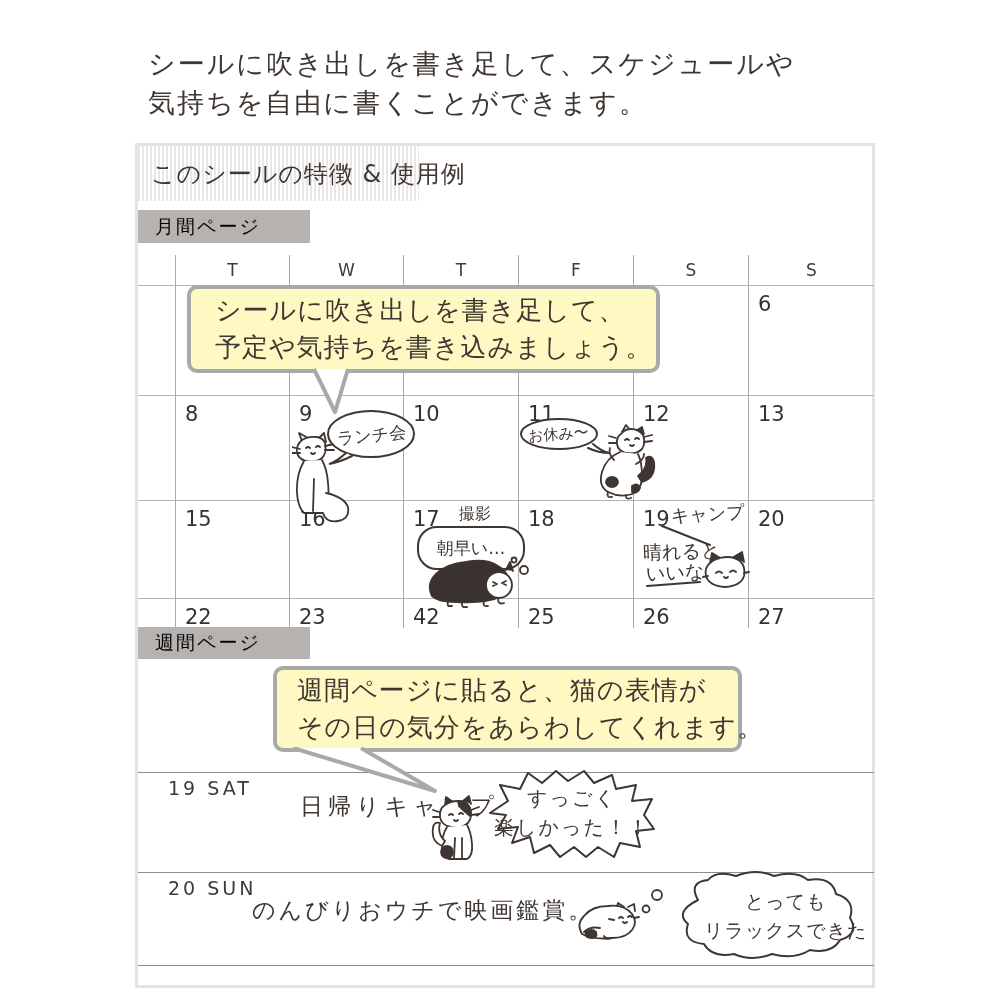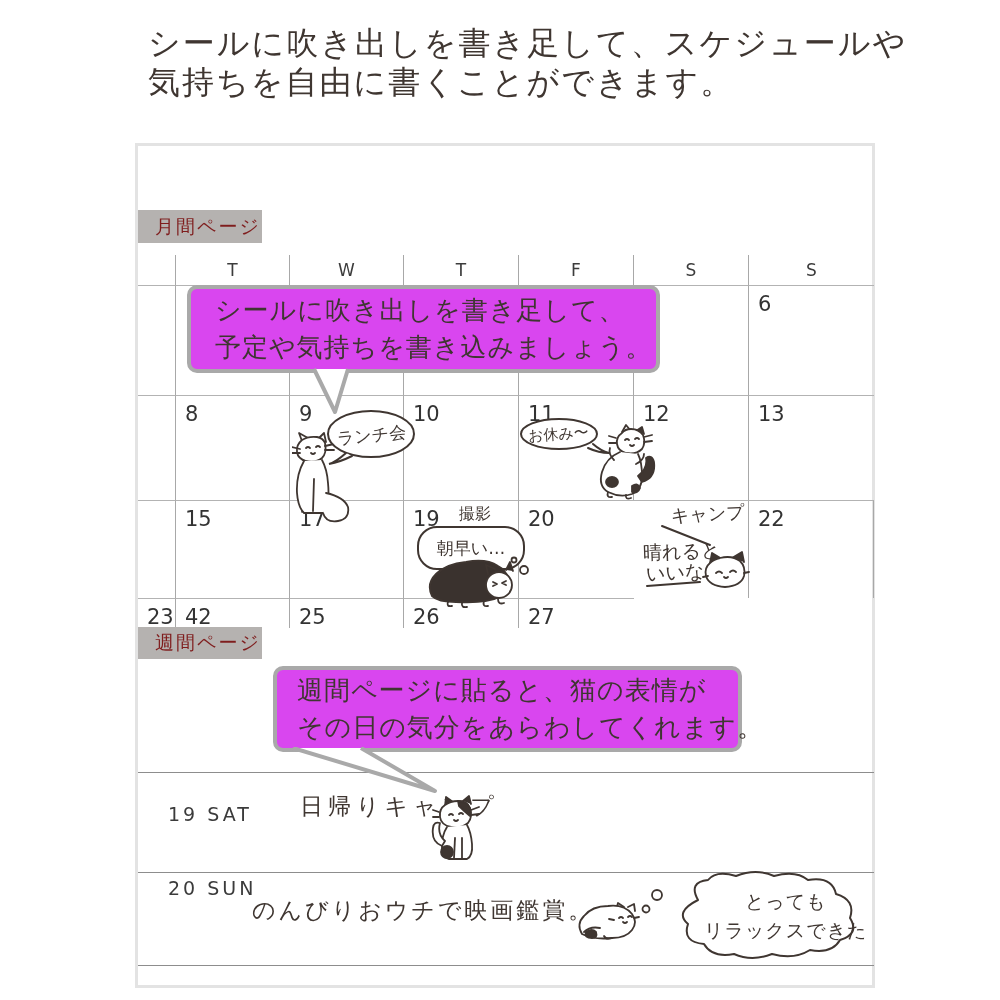--- a/index.html
+++ b/index.html
@@ -4,51 +4,51 @@
 <style>
   html,body { margin:0; padding:0; background:#ffffff; }
   .page {
     position:relative; width:1000px; height:1000px; background:#ffffff;
     font-family:"DejaVu Sans","Liberation Sans",sans-serif;
     color:#3f3631; overflow:hidden;
   }
   .abs { position:absolute; }
 
   
-  .intro { left:148px; top:24px; font-size:32px; line-height:39px; letter-spacing:2px; }
+  .intro { left:148px; top:44px; font-size:27px; line-height:39px; letter-spacing:2px; }
 
   
   .container { left:135px; top:143px; width:740px; height:845px;
     border:3px solid #e3e3e3; box-sizing:border-box; background:#fff; }
 
   
   .striped-title { left:138px; top:146px; width:281px; height:55px;
     background:repeating-linear-gradient(90deg,#e9e7e6 0 2px,#ffffff 2px 4px);
     display:flex; align-items:center; }
   .striped-title span { font-size:24px; letter-spacing:1px; padding-left:13px; white-space:nowrap; }
 
   
-  .sec-label { width:124px; height:33px; background:#b5b2b0; color:#7f1d1d;
+  .sec-label { width:172px; height:33px; background:#b5b2b0; color:#000000;
     font-size:19px; letter-spacing:2px; display:flex; align-items:center; padding-left:17px; box-sizing:border-box; }
   .lbl-monthly { left:138px; top:210px; }
   .lbl-weekly  { left:138px; top:627px; height:32px; }
 
   
   .calendar { left:138px; top:255px; width:736px; height:373px;
     display:grid; grid-template-columns:38px 114px 114px 115px 115px 115px 1fr;
     grid-template-rows:30px 110px 105px 98px 1fr; overflow:hidden; }
   .cal-cell { border-right:1px solid #a8a8a8; box-sizing:border-box; }
   .cal-cell.lastcol { border-right:none; }
   .cal-cell.rline { border-top:1px solid #b3b3b3; }
   .cal-hd { display:flex; align-items:center; justify-content:center;
     font-size:17px; color:#3c3c3c; border-top:none; }
   .cal-dc { padding:6px 0 0 9px; font-size:21px; color:#333333; }
 
   
-  .callout { background:#d946ef; border:4px solid #a9a9a9; border-radius:10px;
+  .callout { background:#fef9c3; border:4px solid #a9a9a9; border-radius:10px;
     box-sizing:border-box; z-index:5; display:flex; flex-direction:column; justify-content:center; }
   .callout div { font-size:26px; line-height:37px; letter-spacing:1px; white-space:nowrap; }
   .callout-monthly { left:187px; top:285px; width:473px; height:88px; padding-left:24px; }
   .callout-weekly  { left:273px; top:666px; width:469px; height:86px; padding-left:20px; }
   .callout-tail { z-index:6; }
 
   
   .hand { color:#3f3631; white-space:nowrap; }
 
   
@@ -63,20 +63,23 @@
 
 <div class="page">
 
   <div class="abs intro">
     <div>シールに吹き出しを書き足して、スケジュールや</div>
     <div>気持ちを自由に書くことができます。</div>
   </div>
 
   <div class="abs container"></div>
 
+  <div class="abs striped-title">
+    <span>このシールの特徴 &amp; 使用例</span>
+  </div>
 
   <div class="abs sec-label lbl-monthly">
     <span>月間ページ</span>
   </div>
 
   <div class="abs calendar">
     <div class="cal-cell cal-hd"></div>
     <div class="cal-cell cal-hd">T</div>
     <div class="cal-cell cal-hd">W</div>
     <div class="cal-cell cal-hd">T</div>
@@ -95,21 +98,23 @@
     <div class="cal-cell cal-dc rline"></div>
     <div class="cal-cell cal-dc rline">8</div>
     <div class="cal-cell cal-dc rline">9</div>
     <div class="cal-cell cal-dc rline">10</div>
     <div class="cal-cell cal-dc rline">11</div>
     <div class="cal-cell cal-dc rline">12</div>
     <div class="cal-cell cal-dc rline lastcol">13</div>
 
     <div class="cal-cell cal-dc rline"></div>
     <div class="cal-cell cal-dc rline">15</div>
+    <div class="cal-cell cal-dc rline">16</div>
     <div class="cal-cell cal-dc rline">17</div>
+    <div class="cal-cell cal-dc rline">18</div>
     <div class="cal-cell cal-dc rline">19</div>
     <div class="cal-cell cal-dc rline lastcol">20</div>
 
     <div class="cal-cell cal-dc rline"></div>
     <div class="cal-cell cal-dc rline">22</div>
     <div class="cal-cell cal-dc rline">23</div>
     <div class="cal-cell cal-dc rline">42</div>
     <div class="cal-cell cal-dc rline">25</div>
     <div class="cal-cell cal-dc rline">26</div>
     <div class="cal-cell cal-dc rline lastcol">27</div>
@@ -226,21 +231,21 @@
     <div>その日の気分をあらわしてくれます。</div>
   </div>
   <svg class="abs callout-tail" style="left:283px; top:747px;" width="180" height="48" viewBox="0 0 180 48">
     <path d="M10 1 L152 44 L78 1" fill="#ffffff" stroke="#a9a9a9" stroke-width="4" stroke-linejoin="round"></path>
   </svg>
 
   <div class="abs wline" style="top:772px;"></div>
   <div class="abs wline" style="top:872px;"></div>
   <div class="abs wline" style="top:965px;"></div>
 
-  <div class="abs wdate" style="left:168px; top:803px;">19 SAT</div>
+  <div class="abs wdate" style="left:168px; top:777px;">19 SAT</div>
   <div class="abs hand wentry" style="left:258px; top:791px; letter-spacing:5px;margin-left:42px;">日帰りキャンプ</div>
 
   <svg class="abs z4" style="left:431px; top:794px;" width="58" height="70" viewBox="0 0 58 70" fill="none" stroke="#3f3631" stroke-width="1.8" stroke-linecap="round" stroke-linejoin="round">
     <path d="M14 12 L15 3 L22 8" fill="#3f3631"></path>
       <path d="M32 7 L38 2 L40 10" fill="#3f3631"></path>
     <path d="M14 11 Q8 15 9 23 Q10 31 20 33 Q30 35 37 29 Q42 23 39 14 Q36 7 27 7 Q19 7 14 11 Z" fill="#fff"></path>
     <path d="M27 7 Q36 7 39 14 Q40 18 39 22 Q33 17 28 12 Z" fill="#3f3631"></path>
     <path d="M18 21 Q20 19 22 21"></path>
       <path d="M28 20 Q30 18 32 20"></path>
       <path d="M23 26 Q25 28 27 26"></path>
@@ -248,20 +253,29 @@
       <path d="M8 23 L2 23"></path>
       <path d="M40 16 L48 13"></path>
       <path d="M40 21 L48 20"></path>
     <path d="M16 33 Q10 42 11 56 Q12 64 18 65 L36 65 Q42 62 41 50 Q40 38 36 31" fill="#fff"></path>
     <path d="M24 44 L23 64"></path>
       <path d="M31 44 L31 64"></path>
     <path d="M11 52 Q0 48 2 34 Q3 27 9 29 Q6 40 14 47 Z" fill="#fff"></path>
     <ellipse cx="16" cy="58" rx="6" ry="6" fill="#3f3631"></ellipse>
   </svg>
 
+  <div class="abs z4" style="left:486px; top:767px; width:172px; height:92px;">
+    <svg width="172" height="92" viewBox="0 0 172 92" fill="none" stroke="#3f3631" stroke-width="2" stroke-linejoin="round">
+      <path d="M4 46 L22 34 L14 18 L34 22 L42 6 L56 16 L70 4 L82 14 L98 4 L108 16 L126 8 L130 22 L150 18 L146 34 L166 32 L158 48 L168 62 L150 64 L154 80 L134 76 L128 90 L112 80 L100 90 L88 80 L74 90 L64 78 L48 86 L44 70 L26 76 L32 60 L12 62 L20 48 Z" fill="#fff"></path>
+    </svg>
+    <div class="abs hand" style="left:0; top:17px; width:172px; text-align:center; font-size:20px; letter-spacing:2px; line-height:29px;">
+      <div>すっごく</div>
+      <div>楽しかった！！</div>
+    </div>
+  </div>
 
   <div class="abs wdate" style="left:168px; top:877px;">20 SUN</div>
   <div class="abs hand wentry" style="left:252px; top:895px; letter-spacing:3px;">のんびりおウチで映画鑑賞。</div>
 
   <svg class="abs z4" style="left:574px; top:898px;" width="68" height="52" viewBox="0 0 68 52" fill="none" stroke="#3f3631" stroke-width="1.8" stroke-linecap="round" stroke-linejoin="round">
     <path d="M42 12 L44 5 L50 9" fill="#fff"></path>
       <path d="M54 9 L60 6 L61 13" fill="#fff"></path>
     <path d="M8 36 Q2 26 10 18 Q18 8 34 8 Q50 6 58 16 Q64 24 58 32 Q52 40 38 40 Q20 42 8 36 Z" fill="#fff"></path>
     <path d="M10 34 Q16 28 26 30"></path>
     <path d="M45 20 Q47 18 49 20"></path>

